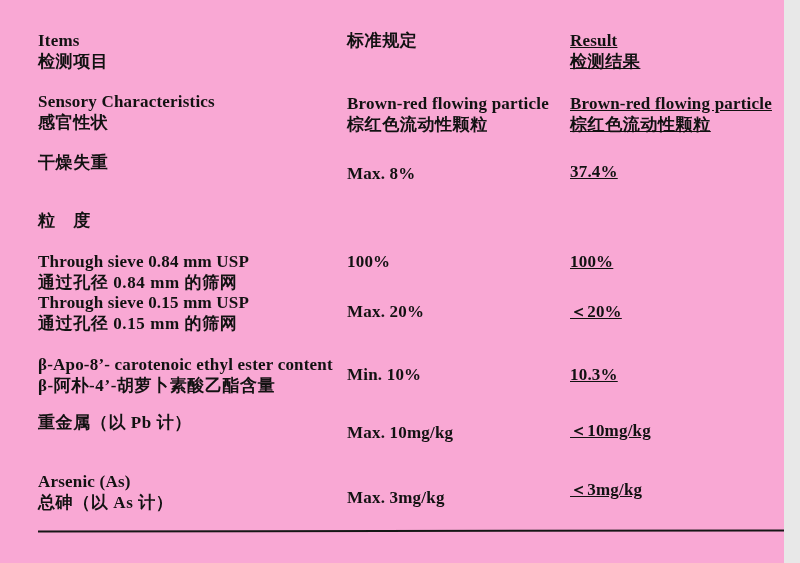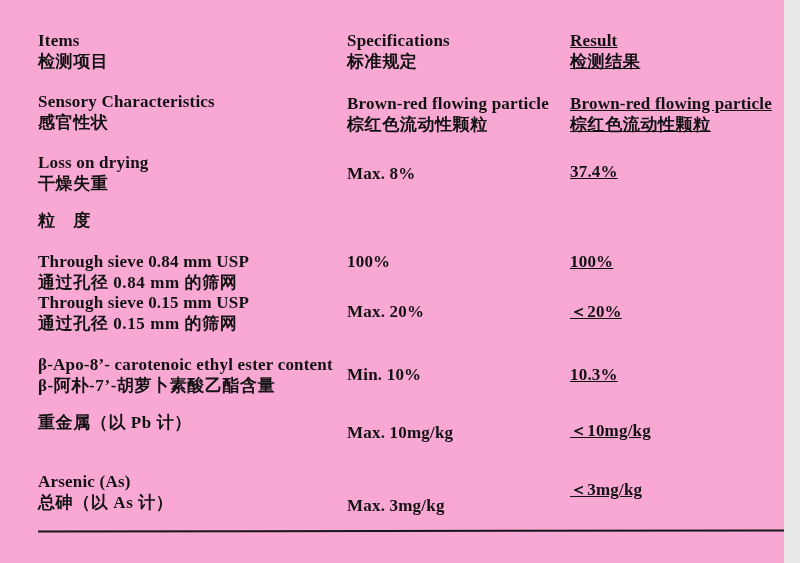--- a/index.html
+++ b/index.html
@@ -36,21 +36,20 @@
 <body>
 
 <div class="page">
 
   <div class="row" style="top:31px">
     <div class="cell c1">
       <div class="ln">Items</div>
       <div class="ln zh">检测项目</div>
     </div>
     <div class="cell c2">
-      <div class="ln">Specifications</div>
       <div class="ln zh">标准规定</div>
     </div>
     <div class="cell c3">
       <div class="ln">Result</div>
       <div class="ln zh">检测结果</div>
     </div>
   </div>
 
   <div class="row" style="top:92px">
     <div class="cell c1">
@@ -62,21 +61,20 @@
       <div class="ln zh">棕红色流动性颗粒</div>
     </div>
     <div class="cell c3" style="top:2px">
       <div class="ln">Brown-red flowing particle</div>
       <div class="ln zh">棕红色流动性颗粒</div>
     </div>
   </div>
 
   <div class="row" style="top:153px">
     <div class="cell c1">
-      <div class="ln">Loss on drying</div>
       <div class="ln zh">干燥失重</div>
     </div>
     <div class="cell c2" style="top:11px">
       <div class="ln">Max. 8%</div>
     </div>
     <div class="cell c3" style="top:9px">
       <div class="ln">37.4%</div>
     </div>
   </div>
 
@@ -108,21 +106,21 @@
       <div class="ln">Max. 20%</div>
     </div>
     <div class="cell c3" style="top:9px">
       <div class="ln">＜20%</div>
     </div>
   </div>
 
   <div class="row" style="top:355px">
     <div class="cell c1">
       <div class="ln">β-Apo-8’- carotenoic ethyl ester content</div>
-      <div class="ln zh">β-阿朴-7’-胡萝卜素酸乙酯含量</div>
+      <div class="ln zh">β-阿朴-4’-胡萝卜素酸乙酯含量</div>
     </div>
     <div class="cell c2" style="top:10px">
       <div class="ln">Min. 10%</div>
     </div>
     <div class="cell c3" style="top:10px">
       <div class="ln">10.3%</div>
     </div>
   </div>
 
   <div class="row" style="top:413px">
@@ -135,21 +133,21 @@
     <div class="cell c3" style="top:8px">
       <div class="ln">＜10mg/kg</div>
     </div>
   </div>
 
   <div class="row" style="top:472px">
     <div class="cell c1">
       <div class="ln">Arsenic (As)</div>
       <div class="ln zh">总砷（以 As 计）</div>
     </div>
-    <div class="cell c2" style="top:24px">
+    <div class="cell c2" style="top:16px">
       <div class="ln">Max. 3mg/kg</div>
     </div>
     <div class="cell c3" style="top:8px">
       <div class="ln">＜3mg/kg</div>
     </div>
   </div>
 
   <div class="rule"></div>
 </div>
 

